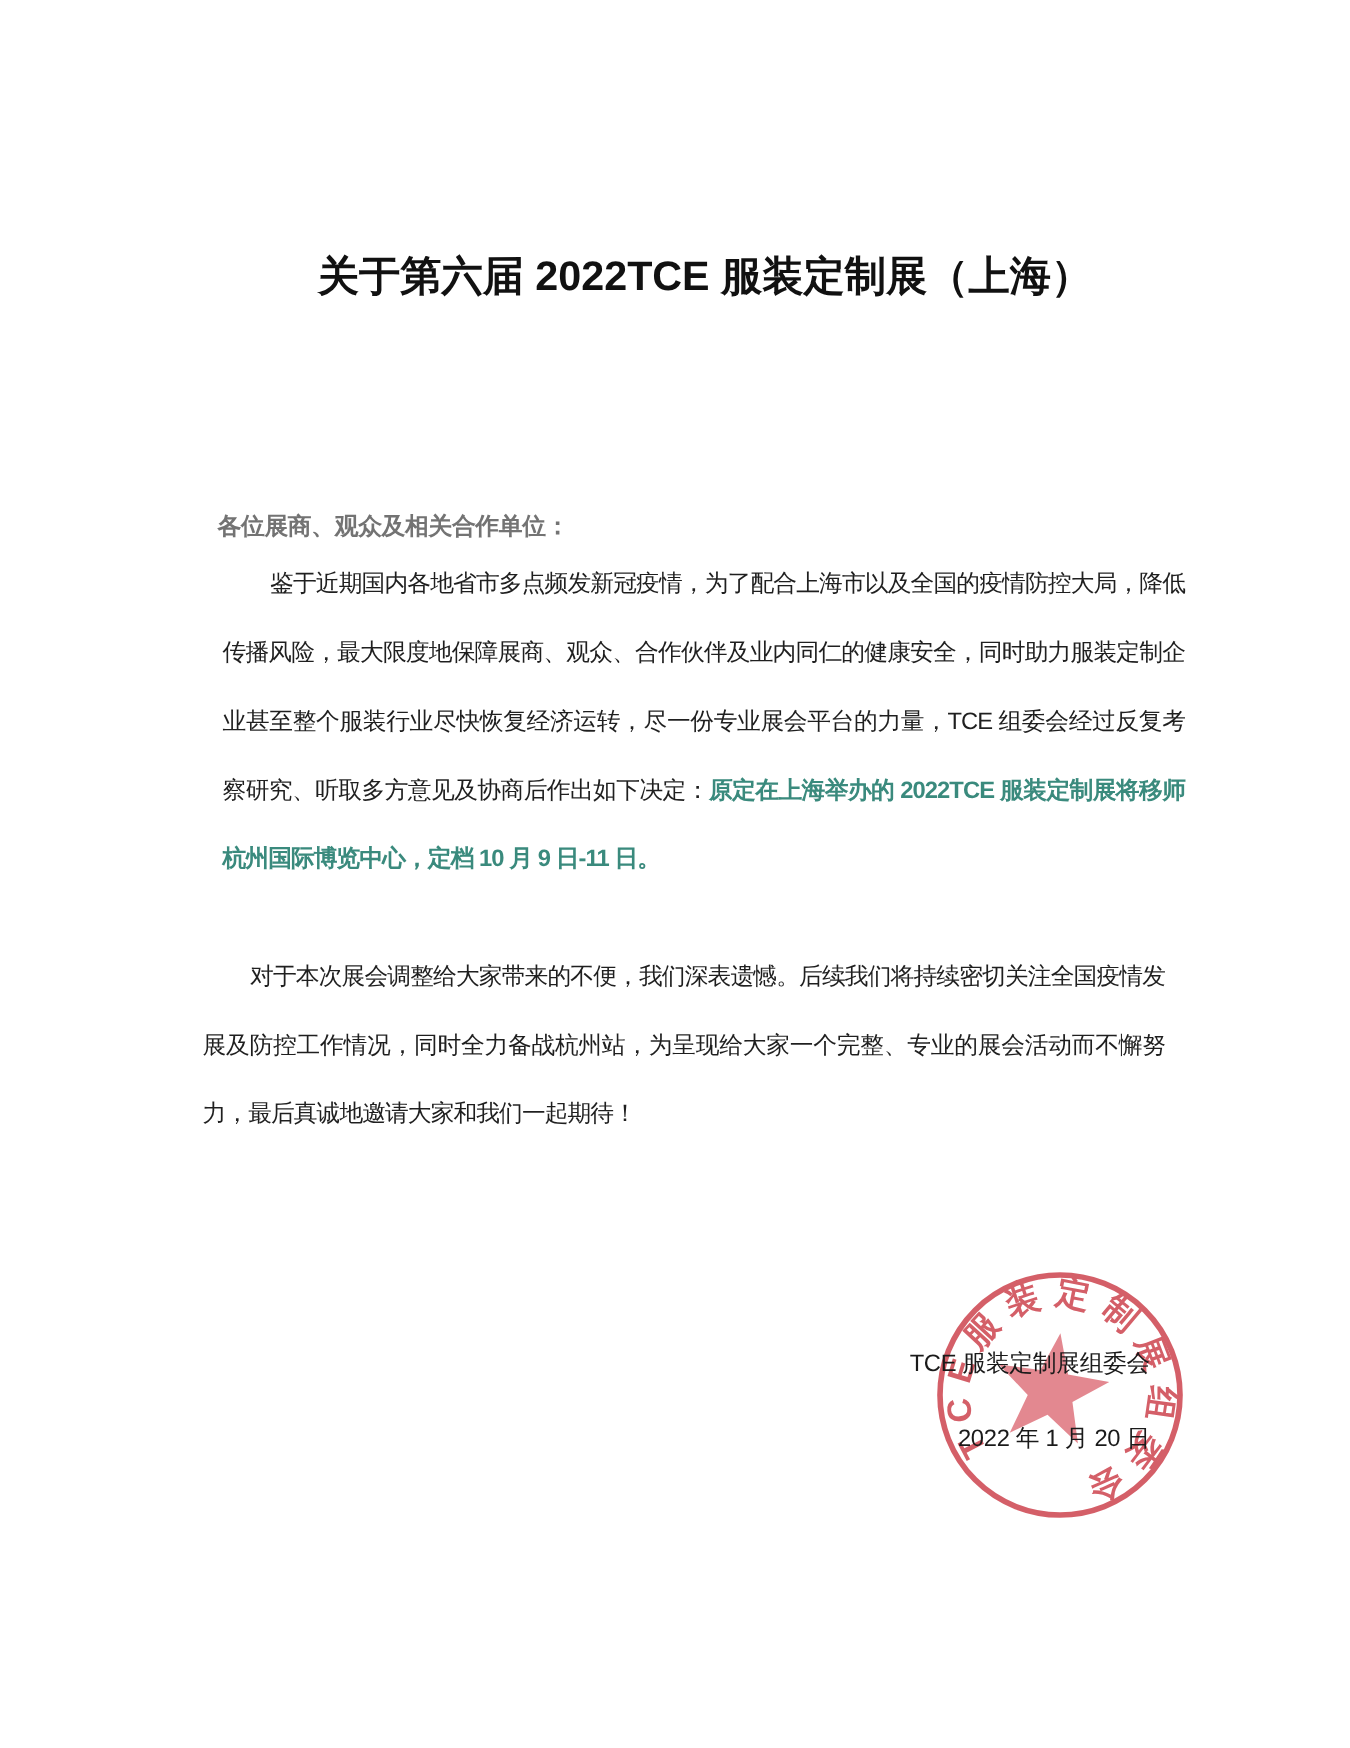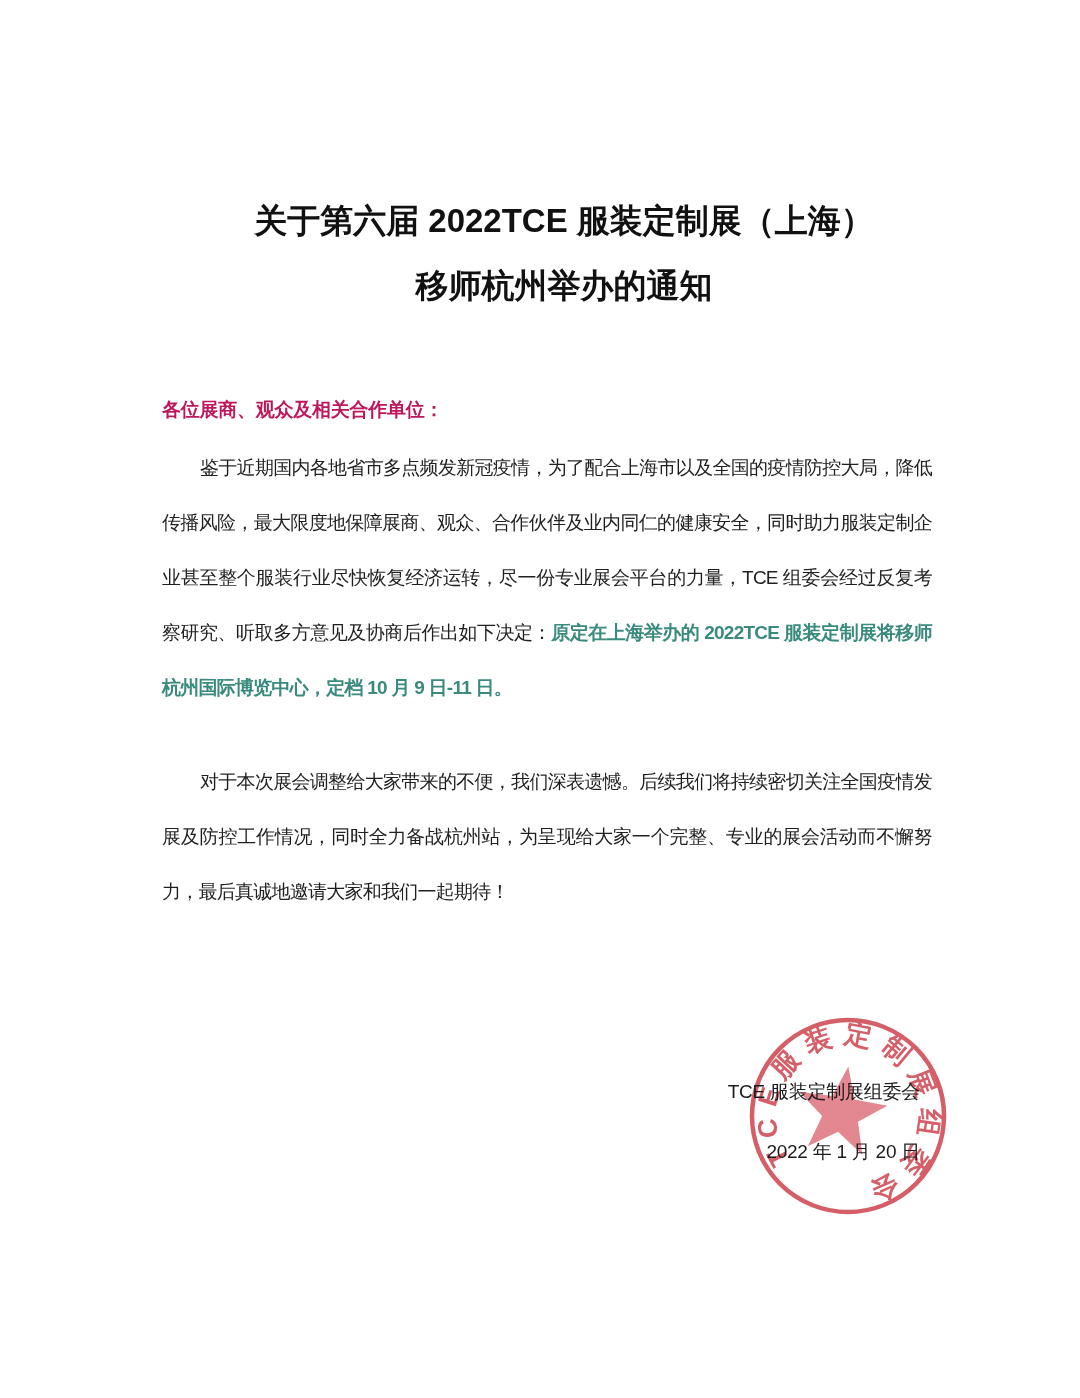--- a/index.html
+++ b/index.html
@@ -21,40 +21,40 @@
     font-weight: bold;
     font-size: 33px;
     line-height: 65px;
     color: #111111;
   }
   .title-line { display: block; padding-left: 48px; }
   .salutation {
     position: absolute;
     top: 394px;
     left: 162px;
-    margin: 0;
+    margin: 12px;
     font-size: 19px;
     font-weight: bold;
     line-height: 32px;
     letter-spacing: -0.25px;
-    color: #be185d;
+    color: #737373;
   }
   .para {
     position: absolute;
     left: 162px;
     width: 770px;
     margin: 0;
     font-size: 19px;
     line-height: 55px;
     letter-spacing: -0.75px;
     text-align: justify;
     text-indent: 2em;
     color: #1f1f1f;
   }
-  #para1 { top: 440px; }
+  #para1 { top: 440px; margin-left: 16px; }
   #para2 { top: 754px; }
   .hl { color: #3a8a7d; font-weight: bold; }
   .sign-block {
     position: absolute;
     top: 1062px;
     right: 160px;
     text-align: right;
     font-size: 19px;
     line-height: 60px;
     letter-spacing: -0.25px;
@@ -72,21 +72,20 @@
     font-weight: bold;
   }
 </style>
 </head>
 <body>
 
 <div class="page">
 
   <h1 class="title">
     <span class="title-line">关于第六届 2022TCE 服装定制展（上海）</span>
-    <span class="title-line">移师杭州举办的通知</span>
   </h1>
 
   <p class="salutation">各位展商、观众及相关合作单位：</p>
 
   <p class="para" id="para1"><span>鉴于近期国内各地省市多点频发新冠疫情，为了配合上海市以及全国的疫情防控大局，降低传播风险，最大限度地保障展商、观众、合作伙伴及业内同仁的健康安全，同时助力服装定制企业甚至整个服装行业尽快恢复经济运转，尽一份专业展会平台的力量，TCE 组委会经过反复考察研究、听取多方意见及协商后作出如下决定：</span><span class="hl">原定在上海举办的 2022TCE 服装定制展将移师杭州国际博览中心，定档 10 月 9 日-11 日。</span></p>
 
   <p class="para" id="para2">对于本次展会调整给大家带来的不便，我们深表遗憾。后续我们将持续密切关注全国疫情发展及防控工作情况，同时全力备战杭州站，为呈现给大家一个完整、专业的展会活动而不懈努力，最后真诚地邀请大家和我们一起期待！</p>
 
   <svg class="stamp" width="224" height="224" viewBox="0 0 224 224" aria-hidden="true">
     <g opacity="0.88">

